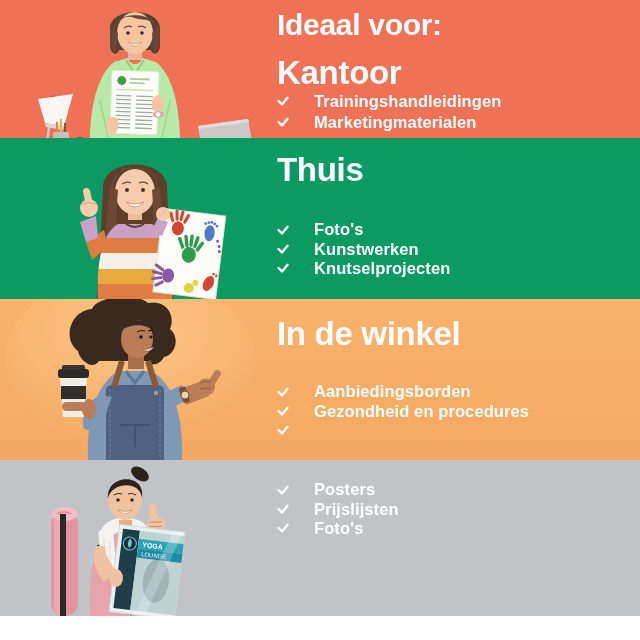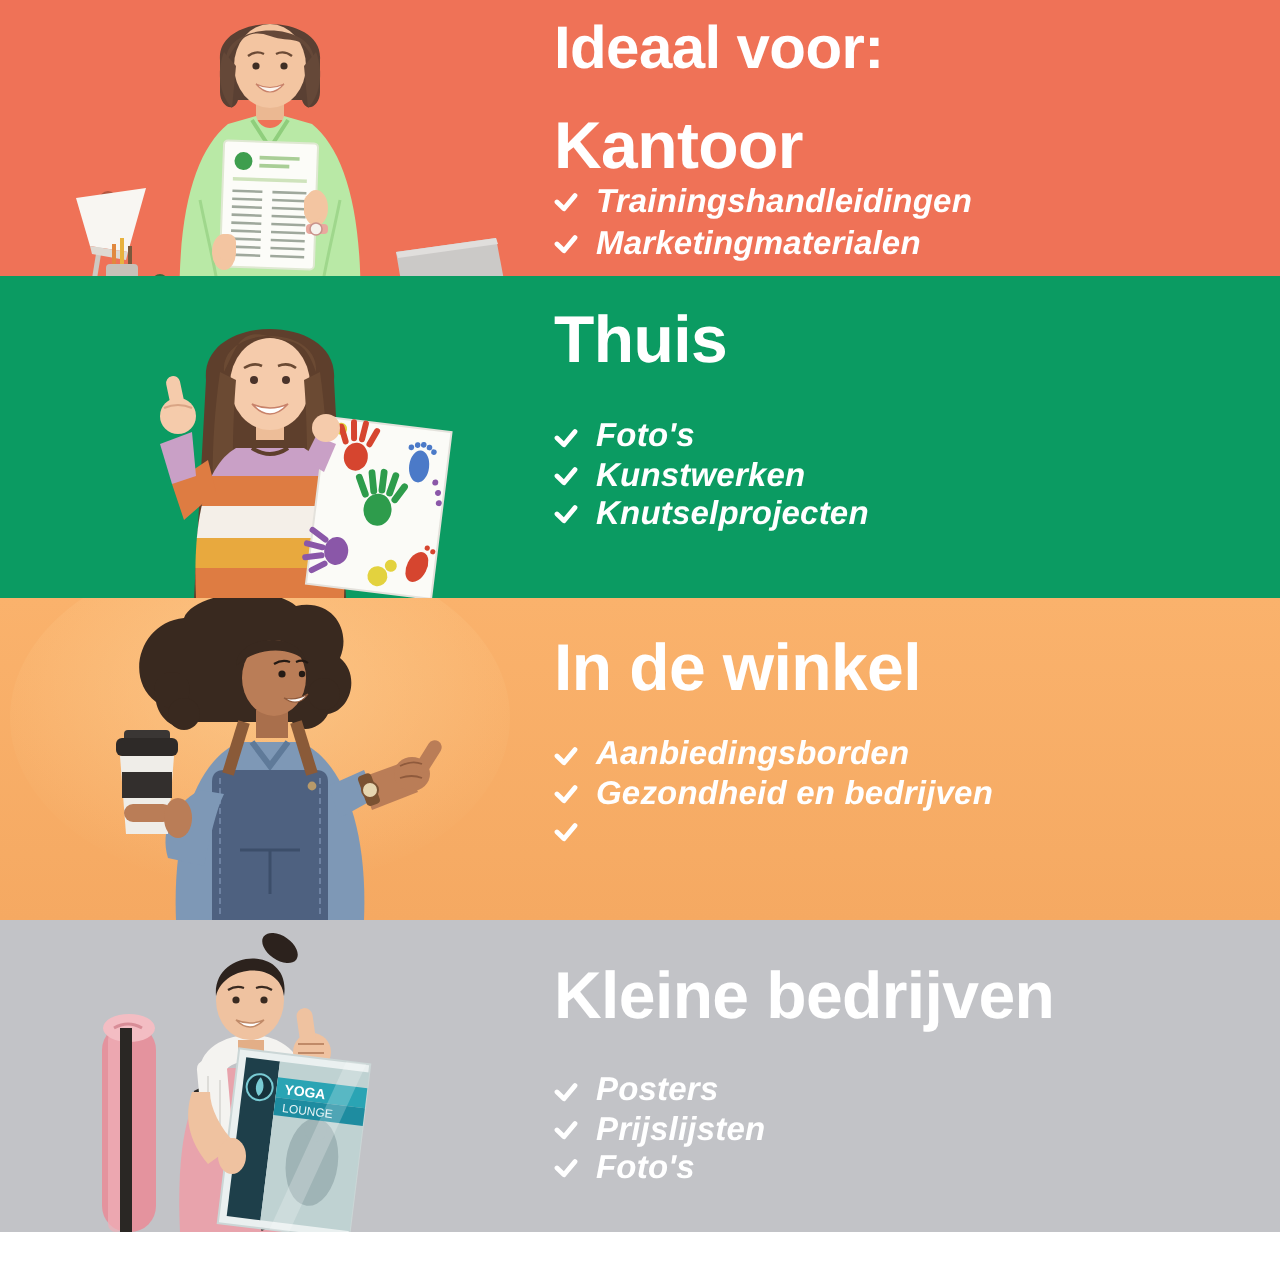--- a/index.html
+++ b/index.html
@@ -15,27 +15,27 @@
   .band-3 { height:156px; background:#C2C3C7; }
   .photo { position:absolute; left:0; top:0; display:block; }
   .text-block { position:absolute; left:277px; color:#FFFFFF; }
   .band-0 .text-block { top:8px; }
   .band-1 .text-block { top:14px; }
   .band-2 .text-block { top:17px; }
   .band-3 .text-block { top:20px; }
   .main-title { font-size:30px; line-height:34px; font-weight:bold; margin:0 0 13px 0; letter-spacing:-0.3px; }
   .band-heading { font-size:33px; line-height:36px; font-weight:bold; margin:0; letter-spacing:-0.3px; }
   .band-0 .band-heading { margin-bottom:0; }
-  .band-1 .band-heading { margin-bottom:21px; }
-  .band-2 .band-heading { margin-bottom:16px; }
+  .band-1 .band-heading { margin-bottom:32px; }
+  .band-2 .band-heading { margin-bottom:30px; }
   .band-3 .band-heading { margin-bottom:20px; }
   ul.checklist { list-style:none; margin:0; padding:0; }
   ul.checklist li {
-    display:flex; align-items:center; gap:9px;
-    font-size:16.5px; font-weight:bold; letter-spacing:0.1px;font-style:italic;
+    display:flex; align-items:center; gap:25px;
+    font-size:16.5px; font-weight:bold; letter-spacing:0.1px;
   }
   .band-0 ul.checklist li { height:20.7px; }
   .band-1 ul.checklist li, .band-2 ul.checklist li, .band-3 ul.checklist li { height:19.4px; }
   .check { width:12px; height:12px; flex:0 0 12px; }
 </style>
 </head>
 <body>
 
 <div class="poster">
 
@@ -280,21 +280,21 @@
         <li>
           <svg class="check" viewBox="0 0 12 12">
               <path d="M1.5 6 L5 9.4 L10.5 2.8" stroke="#FFFFFF" stroke-width="2.4" fill="none" stroke-linecap="round" stroke-linejoin="round"></path>
             </svg>
           <span>Aanbiedingsborden</span>
         </li>
         <li>
           <svg class="check" viewBox="0 0 12 12">
               <path d="M1.5 6 L5 9.4 L10.5 2.8" stroke="#FFFFFF" stroke-width="2.4" fill="none" stroke-linecap="round" stroke-linejoin="round"></path>
             </svg>
-          <span>Gezondheid en bedrijven</span>
+          <span>Gezondheid en procedures</span>
         </li>
         <li>
           <svg class="check" viewBox="0 0 12 12">
               <path d="M1.5 6 L5 9.4 L10.5 2.8" stroke="#FFFFFF" stroke-width="2.4" fill="none" stroke-linecap="round" stroke-linejoin="round"></path>
             </svg>
         </li>
       </ul>
     </div>
   </section>
 
@@ -349,21 +349,20 @@
           <rect x="135" y="90" width="45" height="9" fill="#1E8CA0"></rect>
           <text x="139" y="97" font-size="6" fill="#E6F4F6">LOUNGE</text>
           <path d="M168,68 L178,68 L150,156 L140,156 Z" fill="#FFFFFF" opacity="0.22"></path>
         </g>
         <path d="M96,86 C92,98 94,110 104,122 L118,112 C110,104 105,94 105,86 Z" fill="#EFC2A0"></path>
         <ellipse cx="116" cy="118" rx="7" ry="9" fill="#EFC2A0"></ellipse>
         <rect x="111" y="109" width="10" height="14" rx="5" fill="#EFC2A0"></rect>
       </g>
     </svg>
     <div class="text-block">
-      <h2 class="band-heading">Kleine bedrijven</h2>
       <ul class="checklist">
         <li>
           <svg class="check" viewBox="0 0 12 12">
               <path d="M1.5 6 L5 9.4 L10.5 2.8" stroke="#FFFFFF" stroke-width="2.4" fill="none" stroke-linecap="round" stroke-linejoin="round"></path>
             </svg>
           <span>Posters</span>
         </li>
         <li>
           <svg class="check" viewBox="0 0 12 12">
               <path d="M1.5 6 L5 9.4 L10.5 2.8" stroke="#FFFFFF" stroke-width="2.4" fill="none" stroke-linecap="round" stroke-linejoin="round"></path>

